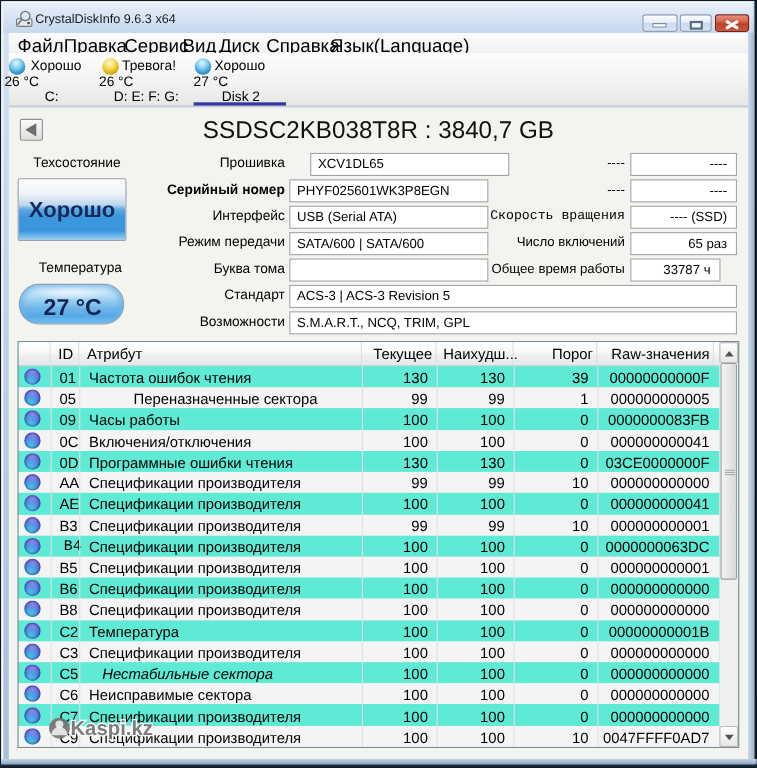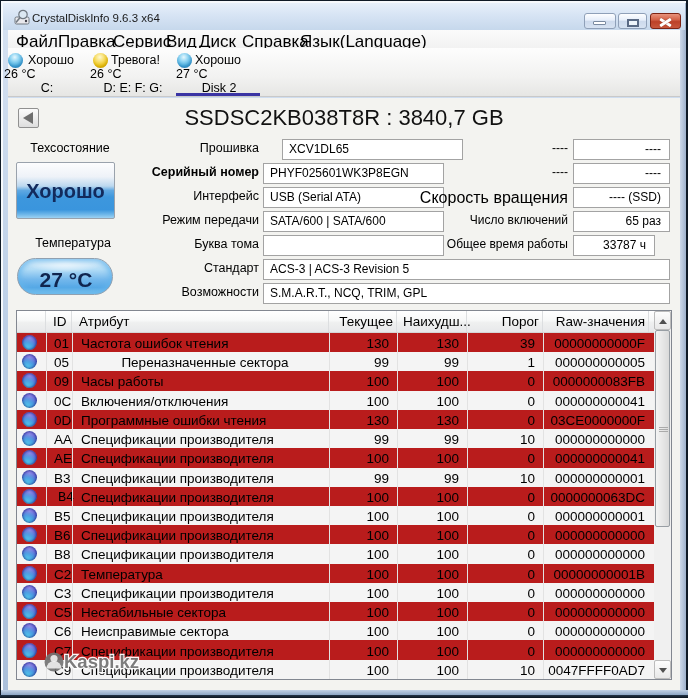--- a/index.html
+++ b/index.html
@@ -41,21 +41,21 @@
 .fbox.right { text-align:right; padding-right:8px; }
 .health-label { position:absolute; left:0; top:43px; width:124px; text-align:center; }
 .health-btn { position:absolute; left:8px; top:64px; width:99px; height:57px; border:1px solid #9aa2ac; border-radius:2px;
   background:linear-gradient(180deg,#fdfdfe 0%,#eef2f8 25%,#bcd8ef 42%,#5fa8e2 50%,#3d97dd 62%,#3a95dd 85%,#72b9ea 94%,#9ed2f2 100%);
   color:#122a5c; font-weight:bold; font-size:20px; text-align:center; line-height:56px; }
 .temp-label { position:absolute; left:0; top:138px; width:130px; text-align:center; }
 .temp-pill { position:absolute; left:9px; top:160px; width:96px; height:37px; border-radius:19px; border:1px solid #90a0b0;
   background:radial-gradient(ellipse 60% 45% at 50% 8%, #ffffff 0%, rgba(255,255,255,0) 70%), linear-gradient(180deg,#dceefa 0%,#b2dcf6 30%,#74b8ec 58%,#55a8e6 82%,#7cc4ee 100%);
   box-shadow: inset 0 0 5px 3px rgba(100,180,235,0.75);
   color:#10254f; font-weight:bold; font-size:21px; text-align:center; line-height:42px; padding-left:2px; }
-.smarttable { position:absolute; left:8px; top:212px; width:656px; height:370px; background:#b91c1c; border:1px solid #828790; font-size:13.5px; }
+.smarttable { position:absolute; left:8px; top:212px; width:656px; height:370px; background:#5eead4; border:1px solid #828790; font-size:13.5px; }
 .thead { position:absolute; left:0; top:0; height:22px; background:linear-gradient(180deg,#ffffff 0%,#f7f8f8 45%,#eff0f0 55%,#e7e8ea 100%); border-bottom:1px solid #d5d5d5; font-size:13.5px; color:#000; }
 .hcell { position:absolute; top:0; height:21px; line-height:21px; border-right:1px solid #dcdee0; }
 .trow { position:absolute; left:0; width:637px; height:19.2px; }
 .trow.alt { background:#f4f4f4; }
 .tcell { position:absolute; top:0; height:19.2px; line-height:21px; white-space:nowrap; }
 .num { text-align:right; }
 .orb13 { position:absolute; left:5px; top:2px; width:15px; height:15px; border-radius:50%;
   background:radial-gradient(circle at 35% 92%, rgba(85,215,242,0.95) 0%, rgba(70,175,230,0.8) 35%, rgba(80,110,220,0) 68%), radial-gradient(circle at 50% 22%, #9388e6 0%, #6a6ad8 40%, #3c50c0 72%, #27308e 100%); box-shadow: inset 0 0 2px 1px rgba(28,36,120,0.6); }
 .vline { position:absolute; top:0; bottom:0; width:1px; background:#e2e2e2; }
 .scrollbar { position:absolute; right:0; top:0; width:17px; height:368px; background:#f0f0f0; }
@@ -141,21 +141,21 @@
       <div class="lab lab-r" style="left:55px;top:139px;width:196px;">Буква тома</div>
       <div class="fbox left" style="left:255px;top:137px;width:181px;"></div>
       <div class="lab lab-r" style="left:55px;top:163px;width:196px;">Стандарт</div>
       <div class="fbox left" style="left:255px;top:161px;width:407px;">ACS-3 | ACS-3 Revision 5</div>
       <div class="lab lab-r" style="left:55px;top:187px;width:196px;">Возможности</div>
       <div class="fbox left" style="left:255px;top:185px;width:407px;">S.M.A.R.T., NCQ, TRIM, GPL</div>
       <div class="lab lab-r" style="font-size:12px;left:380px;top:43px;width:180px;">----</div>
       <div class="fbox right" style="left:565px;top:41px;width:97px;">----</div>
       <div class="lab lab-r" style="font-size:12px;left:380px;top:67px;width:180px;">----</div>
       <div class="fbox right" style="left:565px;top:65px;width:97px;">----</div>
-      <div class="lab lab-r" style="font-size:16px;left:380px;top:91px;width:180px;">Скорость вращения</div>
+      <div class="lab lab-r" style="font-size:12px;left:380px;top:91px;width:180px;font-family:Liberation Mono, monospace;">Скорость вращения</div>
       <div class="fbox right" style="left:565px;top:89px;width:97px;">---- (SSD)</div>
       <div class="lab lab-r" style="font-size:12px;left:380px;top:115px;width:180px;">Число включений</div>
       <div class="fbox right" style="left:565px;top:113px;width:97px;">65 раз</div>
       <div class="lab lab-r" style="font-size:12px;left:380px;top:139px;width:180px;">Общее время работы</div>
       <div class="fbox right" style="left:565px;top:137px;width:82px;">33787 ч</div>
     </div>
   <div class="smarttable" id="smarttable">
       <div class="thead" style="width:637px;">
         <div class="hcell" style="left:0px;width:29px;padding-left:7px;text-align:left;"></div>
         <div class="hcell" style="left:29px;width:26px;padding-left:7px;text-align:left;">ID</div>
@@ -287,21 +287,21 @@
         <div class="tcell" style="left:29px;width:26px;padding-left:8px;">C3</div>
         <div class="tcell" style="left:55px;width:257px;padding-left:9px;">Спецификации производителя</div>
         <div class="tcell num" style="left:312px;width:68px;padding-right:8px;">100</div>
         <div class="tcell num" style="left:380px;width:70px;padding-right:8px;">100</div>
         <div class="tcell num" style="left:450px;width:76px;padding-right:8px;">0</div>
         <div class="tcell num" style="left:526px;width:106px;padding-right:4px;">000000000000</div>
       </div>
       <div class="trow" style="top:291.08px;">
         <div class="orb13"></div>
         <div class="tcell" style="left:29px;width:26px;padding-left:8px;">C5</div>
-        <div class="tcell" style="left:55px;width:257px;padding-left:9px;">Нестабильные сектора</div>
+        <div class="tcell" style="left:67px;width:257px;padding-left:9px;font-style:italic;">Нестабильные сектора</div>
         <div class="tcell num" style="left:312px;width:68px;padding-right:8px;">100</div>
         <div class="tcell num" style="left:380px;width:70px;padding-right:8px;">100</div>
         <div class="tcell num" style="left:450px;width:76px;padding-right:8px;">0</div>
         <div class="tcell num" style="left:526px;width:106px;padding-right:4px;">000000000000</div>
       </div>
       <div class="trow alt" style="top:310.29999999999995px;">
         <div class="orb13"></div>
         <div class="tcell" style="left:29px;width:26px;padding-left:8px;">C6</div>
         <div class="tcell" style="left:55px;width:257px;padding-left:9px;">Неисправимые сектора</div>
         <div class="tcell num" style="left:312px;width:68px;padding-right:8px;">100</div>

